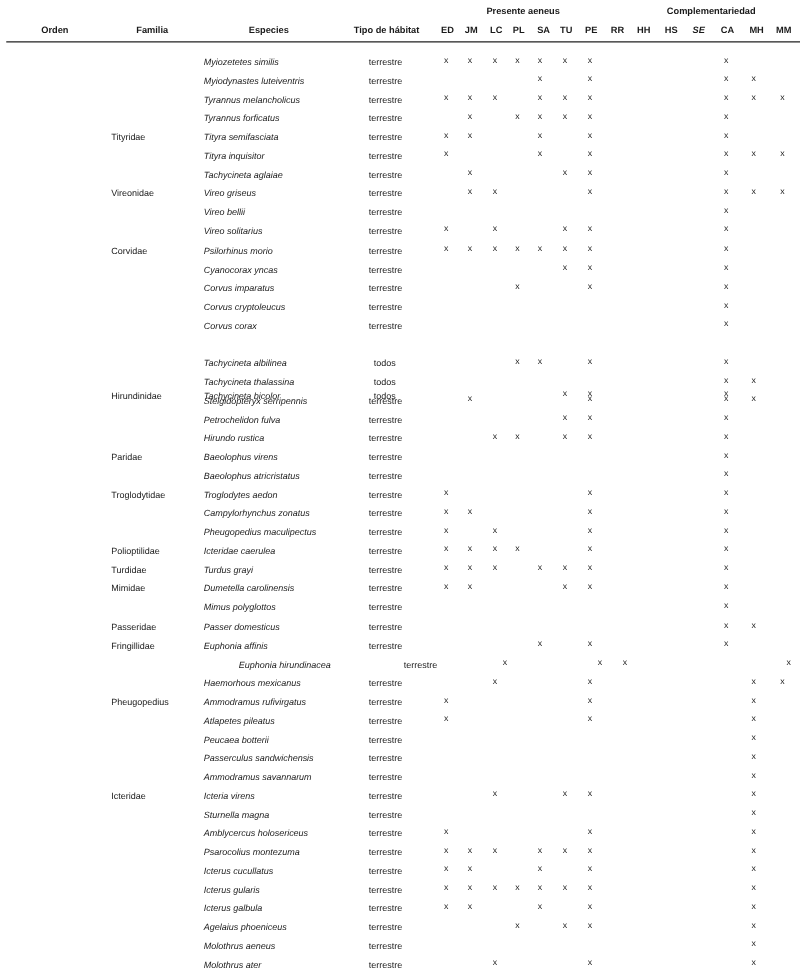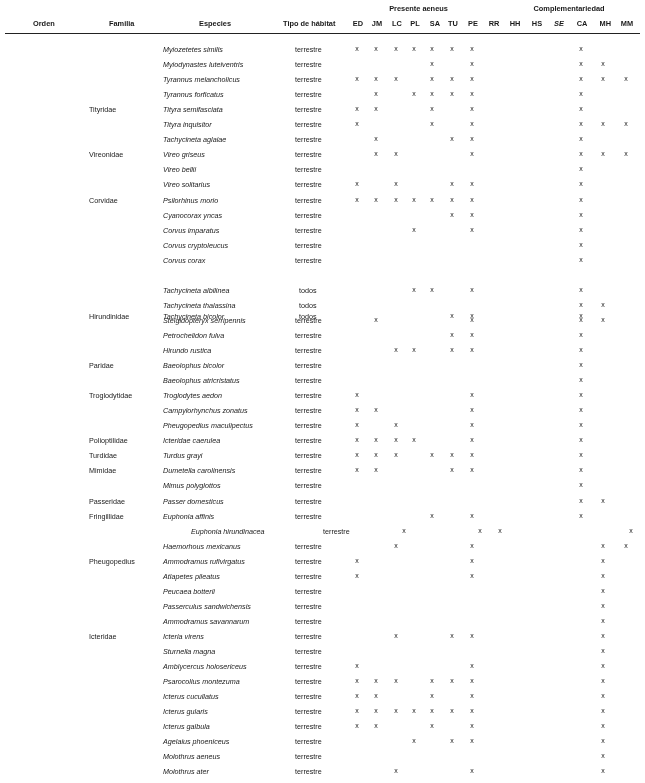--- a/index.html
+++ b/index.html
@@ -234,21 +234,21 @@
         <span class="sp">Hirundo rustica</span>
         <span class="hab" style="left: 295px;">terrestre</span>
         <span class="mk" style="left: 391px;">x</span>
         <span class="mk" style="left: 409px;">x</span>
         <span class="mk" style="left: 447px;">x</span>
         <span class="mk" style="left: 467px;">x</span>
         <span class="mk" style="left: 576px;">x</span>
       </div>
       <div class="row" style="top: 361.05px;">
         <span class="fam">Paridae</span>
-        <span class="sp">Baeolophus bicolor</span>
+        <span class="sp">Baeolophus virens</span>
         <span class="hab" style="left: 295px;">terrestre</span>
         <span class="mk" style="left: 576px;">x</span>
       </div>
       <div class="row" style="top: 376.1px;">
         <span class="fam"></span>
         <span class="sp">Baeolophus atricristatus</span>
         <span class="hab" style="left: 295px;">terrestre</span>
         <span class="mk" style="left: 576px;">x</span>
       </div>
       <div class="row" style="top: 391.15px;">

